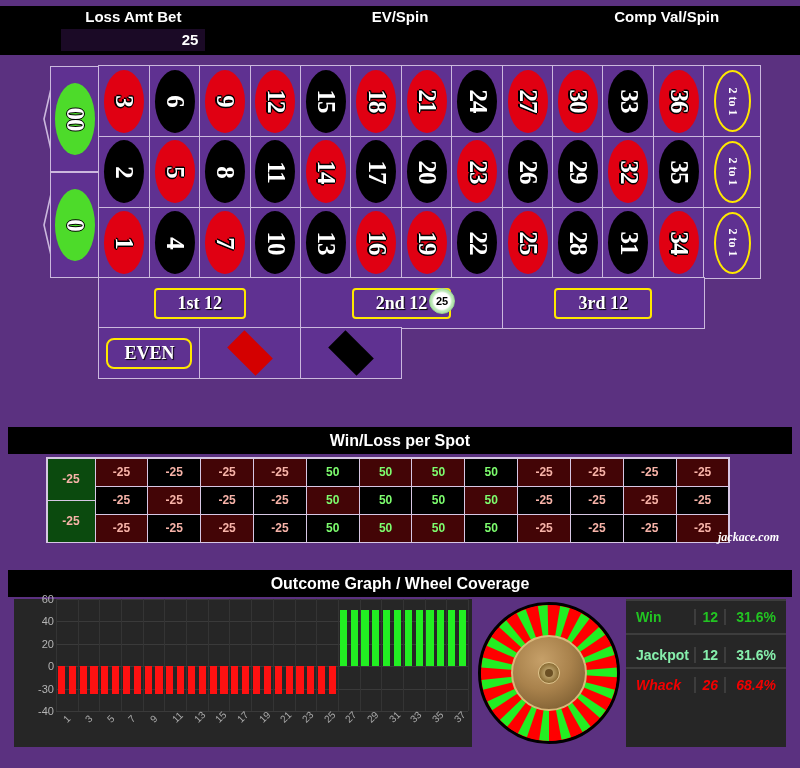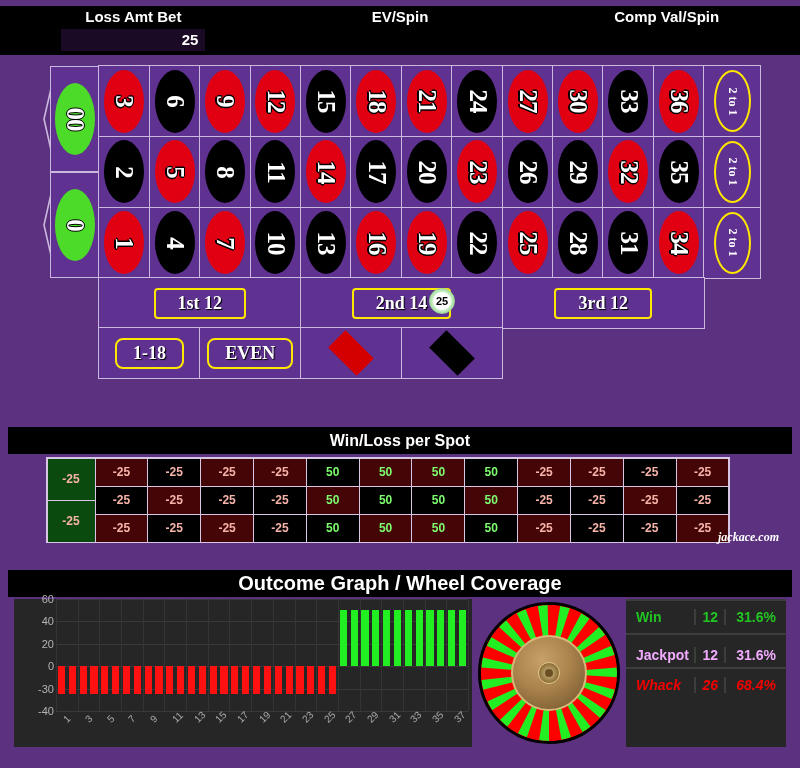--- a/index.html
+++ b/index.html
@@ -229,21 +229,21 @@
     color: #ffffff; font-size: 12px;
     font-style: italic; font-weight: bold;
     font-family: "Liberation Serif", serif;
   }
 
   
   .og-header {
     position: absolute; left: 8px; top: 570px;
     width: 784px; height: 27px;
     background: #000; color: #fff;
-    font-size: 20px; font-weight: bold;
+    font-size: 16px; font-weight: bold;
     text-align: center; line-height: 27px;
   }
   .panels {
     position: absolute; left: 14px; top: 599px;
     width: 772px; height: 148px;
     display: flex;
   }
   .chart-panel {
     width: 458px; height: 148px;
     background: #262626;
@@ -325,21 +325,21 @@
     height: 34px;
     display: flex; align-items: center;
     font-size: 14px; font-weight: bold;
     padding: 0 6px;
     border-top: 2px solid #3d3d3d;
   }
   .cov-row .c-lab { flex: 1; text-align: left; padding-left: 4px; }
   .cov-row .c-cnt { width: 30px; text-align: right; padding-right: 6px; border-left: 2px solid #3d3d3d; }
   .cov-row .c-pct { width: 56px; text-align: right; padding-right: 4px; border-left: 2px solid #3d3d3d; }
   .cov-win  { color: #22c422; }
-  .cov-jack { color: #f0abfc; margin-top: 8px; }
+  .cov-jack { color: #86efac; margin-top: 8px; }
   .cov-whack{ color: #f20000; font-style: italic; }
 </style>
 </head>
 <body>
 
 <div class="stats-bar">
   <div class="stat-col">
     <div class="stat-label">Loss Amt Bet</div>
     <div class="stat-valbox">25</div>
   </div>
@@ -569,31 +569,28 @@
           <span class="c21txt">2 to 1</span>
         </div>
       </div>
     </div>
 
     <div class="dozens">
       <div class="doz-cell">
         <span class="pill-yellow">1st 12</span>
       </div>
       <div class="doz-cell">
-        <span class="pill-yellow">2nd 14</span>
+        <span class="pill-yellow">2nd 12</span>
       </div>
       <div class="doz-cell">
         <span class="pill-yellow">3rd 12</span>
       </div>
     </div>
 
     <div class="outside">
-      <div class="out-cell">
-        <span class="pill-out">1-18</span>
-      </div>
       <div class="out-cell">
         <span class="pill-out">EVEN</span>
       </div>
       <div class="out-cell">
         <span class="diamond red"></span>
       </div>
       <div class="out-cell">
         <span class="diamond black"></span>
       </div>
     </div>

